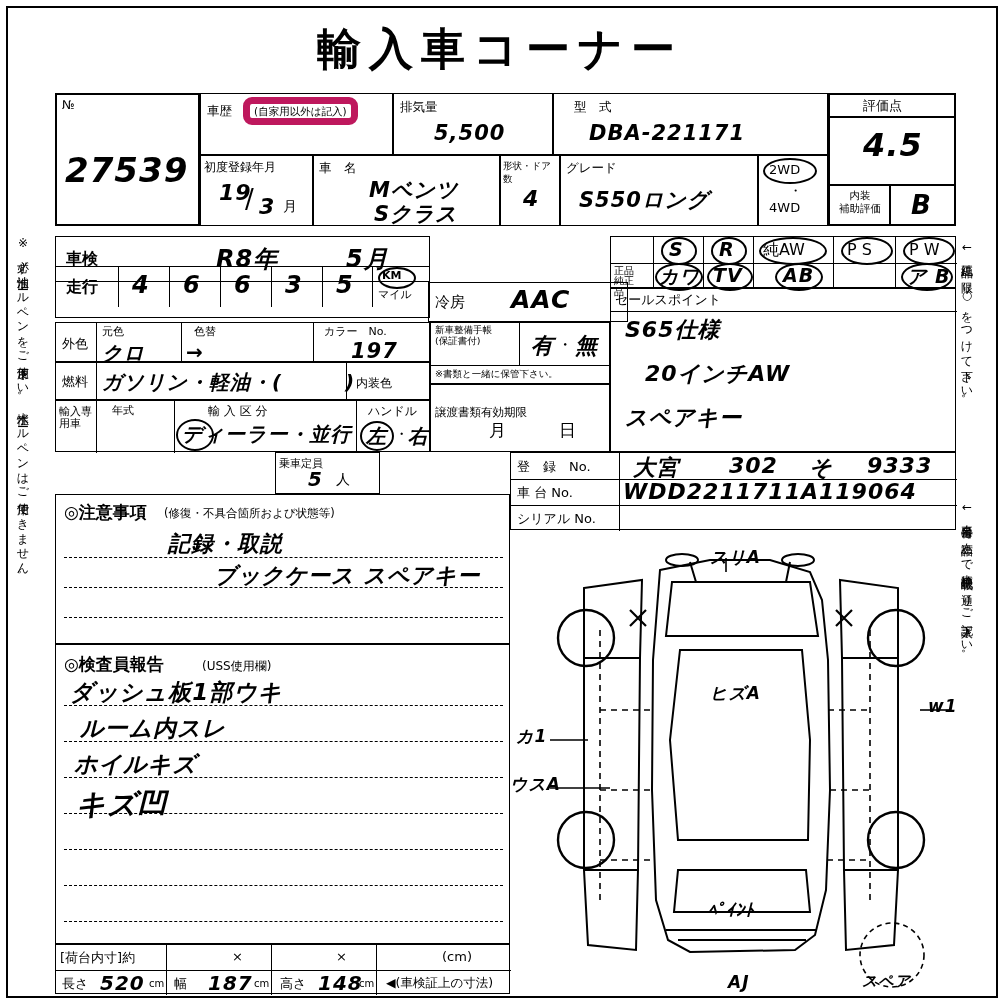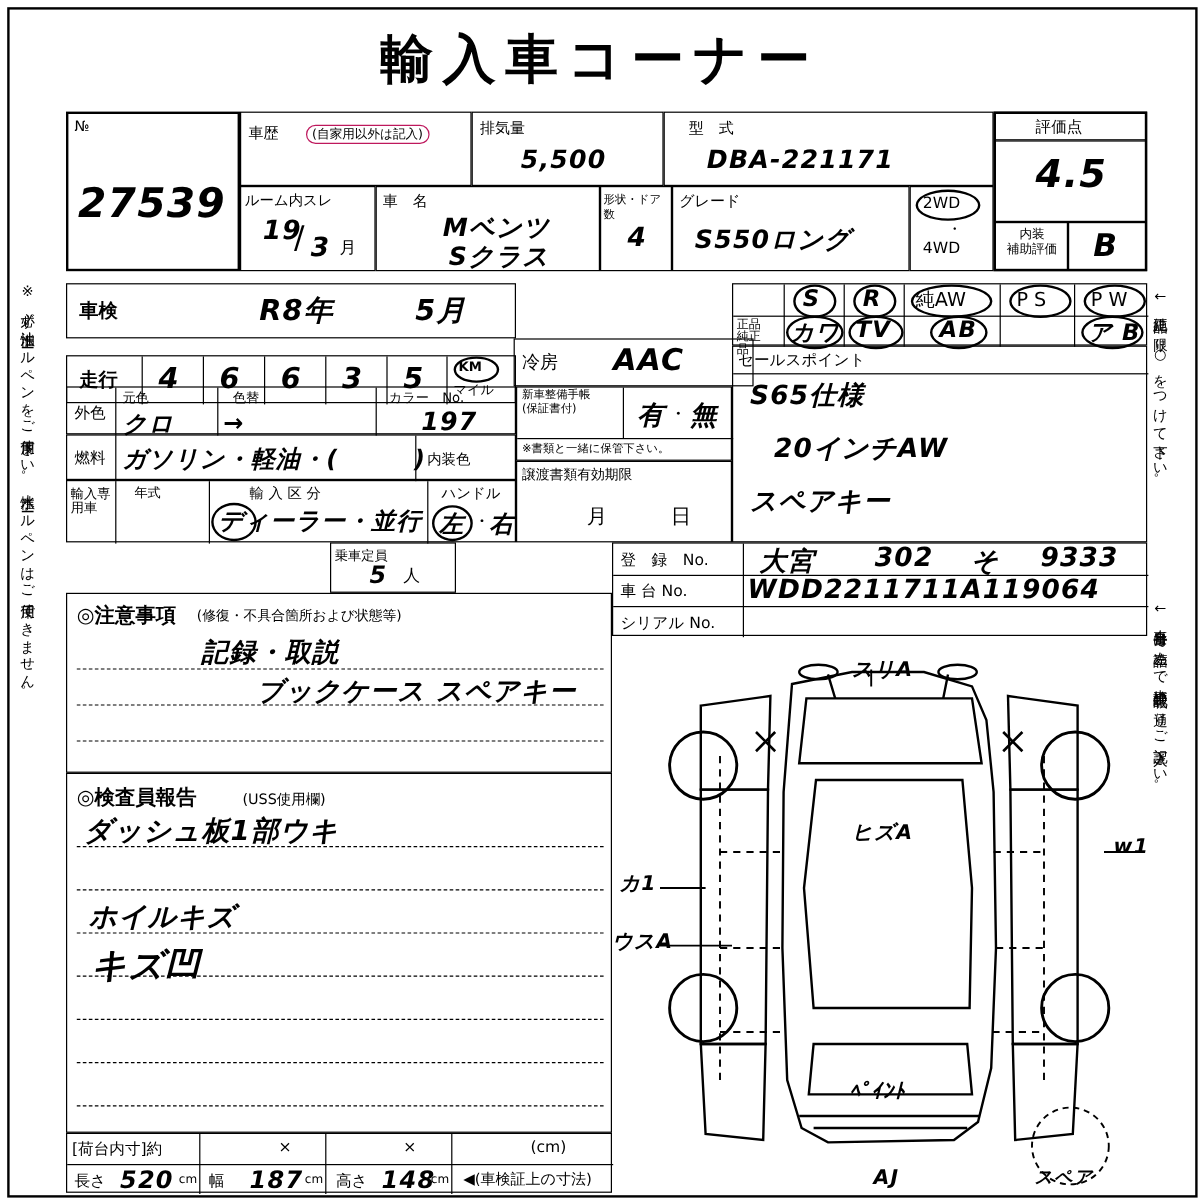--- a/index.html
+++ b/index.html
@@ -49,21 +49,21 @@
   </div>
 
   <div class="bx" style="left:55px;top:93px;width:145px;height:133px;border-width:2px;">
     <div class="abs small" style="left:5px;top:3px;font-size:12px;">№</div>
     <div class="abs hw" style="left:8px;top:55px;font-size:34px;">27539</div>
   </div>
 
   <div class="bx" style="left:200px;top:93px;width:193px;height:62px;">
     <div class="abs" style="left:6px;top:6px;">
       <span class="cell-label">車歴</span>
-      <span style="font-size:10.5px;border:1px solid #be185d;border-radius:9px;padding:1px 4px;margin-left:18px;">(自家用以外は記入)</span>
+      <span style="font-size:10.5px;border:7px solid #be185d;border-radius:9px;padding:1px 4px;margin-left:6px;">(自家用以外は記入)</span>
     </div>
   </div>
 
   <div class="bx" style="left:393px;top:93px;width:160px;height:62px;">
     <div class="abs cell-label" style="left:6px;top:5px;">排気量</div>
     <div class="abs hw hwmed" style="left:40px;top:27px;">5,500</div>
   </div>
 
   <div class="bx" style="left:553px;top:93px;width:275px;height:62px;">
     <div class="abs cell-label" style="left:20px;top:5px;">型　式</div>
@@ -78,21 +78,21 @@
     <div class="abs hw" style="left:34px;top:8px;font-size:32px;">4.5</div>
   </div>
   <div class="bx" style="left:828px;top:185px;width:62px;height:41px;">
     <div class="abs" style="left:3px;top:3px;font-size:10.5px;line-height:1.25;text-align:center;width:56px;">内装<br>補助評価</div>
   </div>
   <div class="bx" style="left:890px;top:185px;width:66px;height:41px;">
     <div class="abs hw" style="left:20px;top:4px;font-size:26px;">B</div>
   </div>
 
   <div class="bx" style="left:200px;top:155px;width:113px;height:71px;">
-    <div class="abs" style="left:3px;top:3px;font-size:12px;">ルーム内スレ</div>
+    <div class="abs" style="left:3px;top:3px;font-size:12px;">初度登録年月</div>
     <div class="abs hw" style="left:18px;top:24px;font-size:22px;">19</div>
     <div class="abs" style="left:44px;top:28px;font-size:26px;">/</div>
     <div class="abs hw" style="left:58px;top:38px;font-size:22px;">3</div>
     <div class="abs" style="left:82px;top:42px;font-size:14px;">月</div>
   </div>
 
   <div class="bx" style="left:313px;top:155px;width:187px;height:71px;">
     <div class="abs cell-label" style="left:5px;top:4px;">車　名</div>
     <div class="abs hw" style="left:55px;top:20px;font-size:21px;">Mベンツ</div>
     <div class="abs hw" style="left:60px;top:44px;font-size:21px;">Sクラス</div>
@@ -114,21 +114,21 @@
     <div class="abs" style="left:30px;top:26px;font-size:13px;">・</div>
     <div class="abs" style="left:10px;top:44px;font-size:13px;">4WD</div>
   </div>
 
   <div class="bx" style="left:55px;top:236px;width:375px;height:46px;">
     <div class="abs cell-label" style="left:10px;top:12px;font-size:16px;font-weight:bold;">車検</div>
     <div class="abs hw" style="left:160px;top:6px;font-size:24px;">R8年</div>
     <div class="abs hw" style="left:290px;top:6px;font-size:24px;">5月</div>
   </div>
 
-  <div class="bx" style="left:55px;top:296px;width:375px;height:40px;">
+  <div class="bx" style="left:55px;top:266px;width:375px;height:52px;">
     <div class="abs cell-label" style="left:10px;top:10px;font-size:16px;font-weight:bold;">走行</div>
     <div class="abs" style="left:62px;top:0px;height:40px;width:255px;">
       <div class="abs" style="left:0;top:0;width:51px;height:40px;border-left:1px solid #000;"></div>
       <div class="abs" style="left:51px;top:0;width:51px;height:40px;border-left:1px solid #000;"></div>
       <div class="abs" style="left:102px;top:0;width:51px;height:40px;border-left:1px solid #000;"></div>
       <div class="abs" style="left:153px;top:0;width:51px;height:40px;border-left:1px solid #000;"></div>
       <div class="abs" style="left:204px;top:0;width:51px;height:40px;border-left:1px solid #000;border-right:1px solid #000;"></div>
       <div class="abs hw" style="left:14px;top:4px;font-size:24px;">4</div>
       <div class="abs hw" style="left:65px;top:4px;font-size:24px;">6</div>
       <div class="abs hw" style="left:116px;top:4px;font-size:24px;">6</div>
@@ -186,21 +186,21 @@
     <div class="abs" style="left:4px;top:2px;font-size:9.5px;line-height:1.15;width:82px;">新車整備手帳<br>(保証書付)</div>
     <div class="abs" style="left:88px;top:0;width:1px;height:42px;background:#000;"></div>
     <div class="abs hw" style="left:100px;top:8px;font-size:22px;">有</div>
     <div class="abs" style="left:126px;top:12px;font-size:16px;">・</div>
     <div class="abs hw" style="left:144px;top:8px;font-size:22px;">無</div>
     <div class="abs" style="left:0;top:42px;width:180px;height:1px;background:#000;"></div>
     <div class="abs" style="left:4px;top:45px;font-size:9.5px;">※書類と一緒に保管下さい。</div>
   </div>
 
   <div class="bx" style="left:430px;top:384px;width:180px;height:68px;">
-    <div class="abs" style="left:4px;top:3px;font-size:11.5px;">譲渡書類有効期限</div>
+    <div class="abs" style="left:4px;top:20px;font-size:11.5px;">譲渡書類有効期限</div>
     <div class="abs" style="left:58px;top:34px;font-size:17px;">月</div>
     <div class="abs" style="left:128px;top:34px;font-size:17px;">日</div>
   </div>
 
   <div class="bx" style="left:610px;top:236px;width:346px;height:52px;">
 
     <div class="abs" style="left:42px;top:0;width:1px;height:52px;background:#000;"></div>
     <div class="abs" style="left:92px;top:0;width:1px;height:52px;background:#000;"></div>
     <div class="abs" style="left:142px;top:0;width:1px;height:52px;background:#000;"></div>
     <div class="abs" style="left:222px;top:0;width:1px;height:52px;background:#000;"></div>
@@ -278,20 +278,21 @@
 
     <div class="abs dash" style="left:8px;top:60px;width:439px;"></div>
     <div class="abs dash" style="left:8px;top:96px;width:439px;"></div>
     <div class="abs dash" style="left:8px;top:132px;width:439px;"></div>
     <div class="abs dash" style="left:8px;top:168px;width:439px;"></div>
     <div class="abs dash" style="left:8px;top:204px;width:439px;"></div>
     <div class="abs dash" style="left:8px;top:240px;width:439px;"></div>
     <div class="abs dash" style="left:8px;top:276px;width:439px;"></div>
 
     <div class="abs hw" style="left:14px;top:32px;font-size:23px;">ダッシュ板1部ウキ</div>
+    <div class="abs hw" style="left:24px;top:68px;font-size:23px;">ルーム内スレ</div>
     <div class="abs hw" style="left:18px;top:104px;font-size:23px;">ホイルキズ</div>
     <div class="abs hw" style="left:20px;top:140px;font-size:29px;">キズ凹</div>
   </div>
 
   <div class="bx" style="left:55px;top:944px;width:455px;height:50px;">
     <div class="abs" style="left:0;top:25px;width:455px;height:1px;background:#000;"></div>
     <div class="abs" style="left:4px;top:4px;font-size:13px;">[荷台内寸]約</div>
     <div class="abs" style="left:176px;top:4px;font-size:13px;">×</div>
     <div class="abs" style="left:280px;top:4px;font-size:13px;">×</div>
     <div class="abs" style="left:386px;top:4px;font-size:13px;">(cm)</div>

